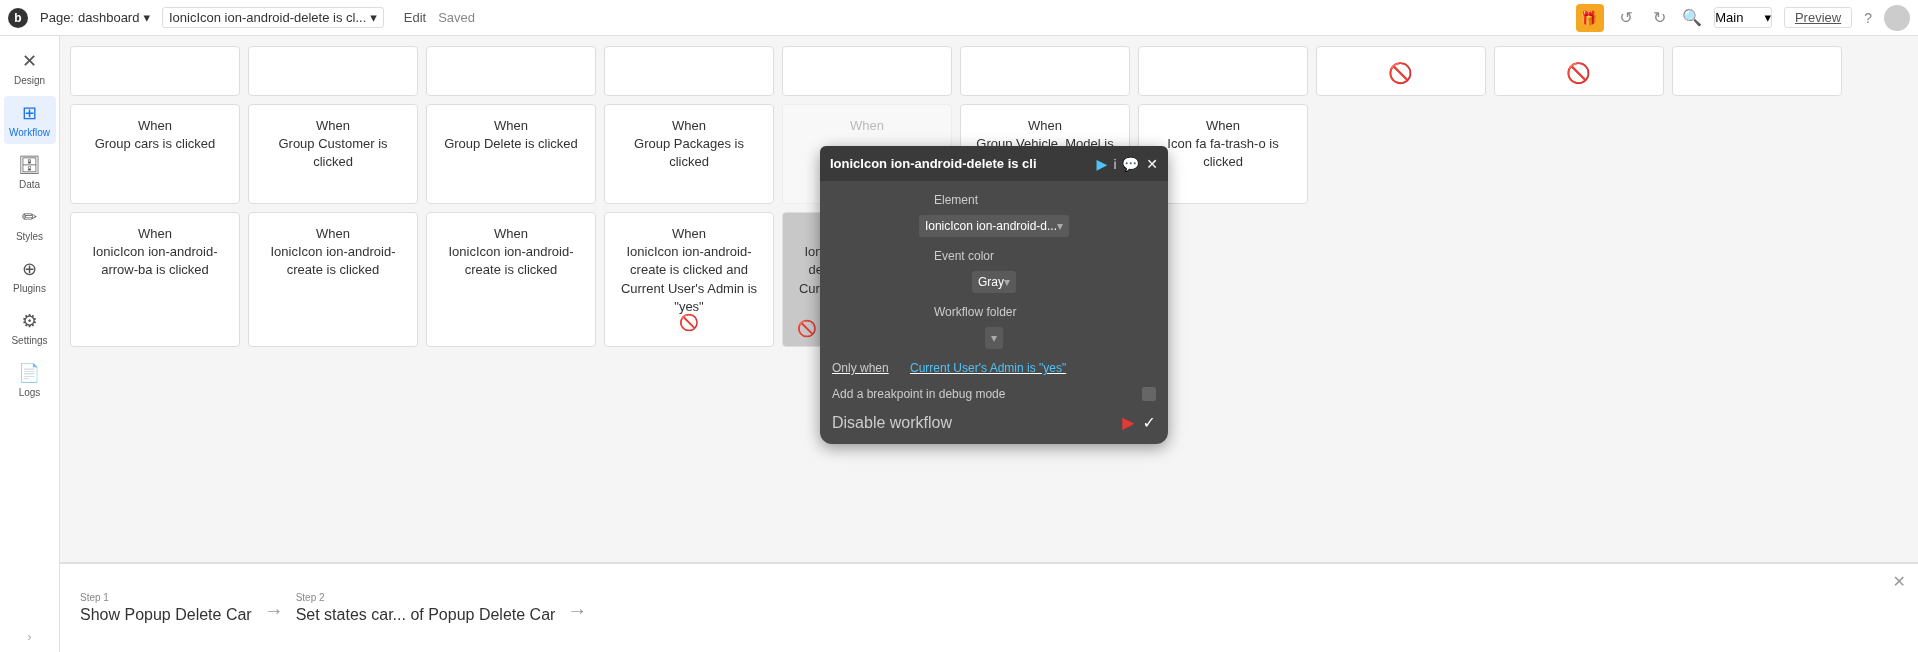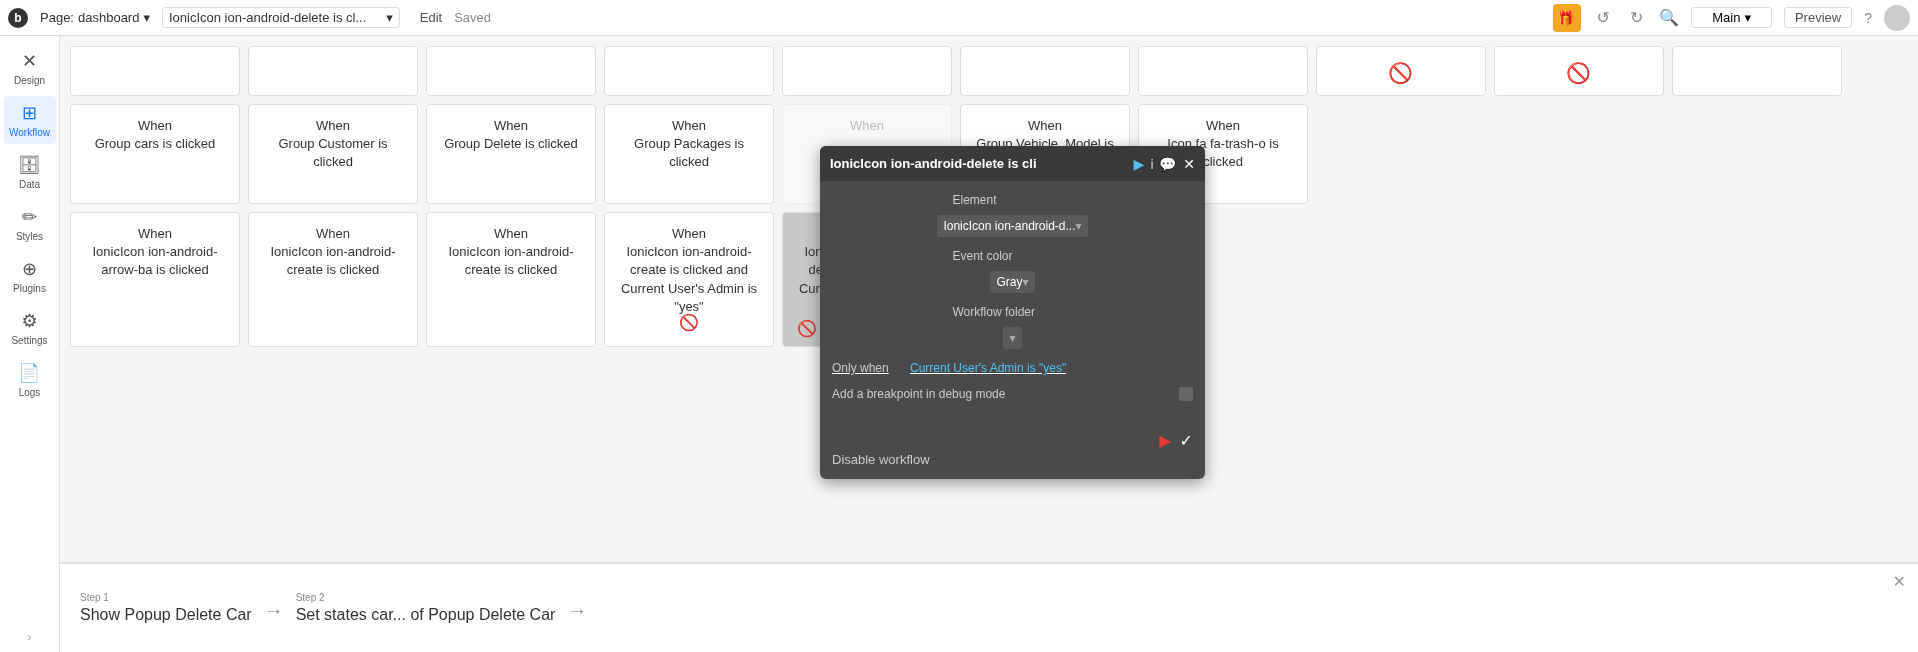--- a/index.html
+++ b/index.html
@@ -6,29 +6,29 @@
     body { font-family: Arial, sans-serif; background: #f0f0f0; overflow: hidden; width: 1918px; height: 652px; }
 
     
     .topbar {
       display: flex; align-items: center; height: 36px;
       background: #fff; border-bottom: 1px solid #ddd;
       padding: 0 8px; gap: 12px;
     }
     .topbar-logo { width: 20px; height: 20px; background: #333; border-radius: 50%; display: flex; align-items: center; justify-content: center; color: #fff; font-size: 12px; font-weight: bold; }
     .topbar-page { display: flex; align-items: center; gap: 4px; font-size: 13px; color: #333; }
-    .topbar-workflow { display: flex; align-items: center; gap: 20px; font-size: 13px; color: #333; border: 1px solid #ddd; border-radius: 3px; padding: 2px 6px; }
+    .topbar-workflow { display: flex; align-items: center; gap: 4px; font-size: 13px; color: #333; border: 1px solid #ddd; border-radius: 3px; padding: 2px 6px; }
     .topbar-edit { font-size: 13px; color: #555; margin-left: 8px; }
     .topbar-saved { font-size: 13px; color: #888; }
     .topbar-spacer { flex: 1; }
     .topbar-gift { background: #f5a623; border-radius: 4px; width: 28px; height: 28px; display: flex; align-items: center; justify-content: center; color: #fff; font-size: 14px; }
     .topbar-icon { font-size: 16px; color: #888; cursor: pointer; padding: 0 4px; }
     .topbar-search { font-size: 16px; color: #888; }
-    .topbar-main { display: flex; align-items: center; gap: 4px; font-size: 13px; border: 1px solid #ddd; border-radius: 3px; padding: 2px 20px; }
-    .topbar-preview { font-size: 13px; color: #555; border: 1px solid #ddd; border-radius: 3px; padding: 2px 10px; cursor: pointer; }
+    .topbar-main { display: flex; align-items: center; gap: 21px; font-size: 13px; border: 1px solid #ddd; border-radius: 3px; padding: 2px 0; }
+    .topbar-preview { font-size: 13px; color: #555; border: 1px solid #ddd; border-radius: 3px; padding: 2px 10px; cursor: pointer; text-decoration: underline; }
     .topbar-help { font-size: 14px; color: #888; }
     .topbar-avatar { width: 26px; height: 26px; border-radius: 50%; background: #ccc; }
 
     
     .main-layout { display: flex; height: calc(652px - 36px); }
 
     
     .sidebar {
       width: 60px; background: #fff; border-right: 1px solid #e0e0e0;
       display: flex; flex-direction: column; align-items: center; padding-top: 8px; gap: 4px;
@@ -60,22 +60,22 @@
       text-align: center; line-height: 1.4; min-height: 100px;
       display: flex; flex-direction: column; align-items: center; justify-content: flex-start;
       position: relative; cursor: pointer;
     }
     .wf-card.highlighted { background: #c8c8c8; }
     .wf-card .card-title { font-weight: normal; }
     .wf-card .no-icon { color: #e53935; font-size: 20px; margin-bottom: 6px; }
 
     
     .popup {
-      position: absolute; top: 110px; left: 760px; width: 385px;
-      background: #4a4a4a; border-radius: 6px; box-shadow: 0 4px 16px rgba(0,0,0,0.4);
+      position: absolute; top: 110px; left: 760px; width: 348px;
+      background: #4a4a4a; border-radius: 12px; box-shadow: 0 4px 16px rgba(0,0,0,0.4);
       z-index: 100; color: #fff; font-size: 13px;
     }
     .popup-header {
       display: flex; align-items: center; background: #3a3a3a; border-radius: 6px 6px 0 0;
       padding: 8px 10px; gap: 8px;
     }
     .popup-title { flex: 1; font-size: 13px; font-weight: bold; color: #fff; white-space: nowrap; overflow: hidden; text-overflow: ellipsis; }
     .popup-header-icons { display: flex; gap: 6px; align-items: center; }
     .popup-hicon { font-size: 14px; color: #ccc; cursor: pointer; }
     .popup-hicon.play { color: #4fc3f7; }
@@ -91,21 +91,21 @@
     }
     .popup-select-val { flex: 1; }
     .popup-select-arrow { color: #aaa; }
     .popup-only-when { display: flex; align-items: center; gap: 8px; text-decoration: underline; }
     .popup-only-label { color: #ccc; font-size: 12px; width: 70px; }
     .popup-condition { color: #4fc3f7; font-size: 12px; flex: 1; cursor: pointer; }
     .popup-checkbox-row { display: flex; align-items: center; gap: 13px; }
     .popup-checkbox-label { color: #ccc; font-size: 12px; flex: 1; }
     .popup-checkbox { width: 14px; height: 14px; background: #666; border-radius: 2px; }
     .popup-disable-row { display: flex; align-items: center; gap: 8px; }
-    .popup-disable-label { color: #ccc; font-size: 13px; flex: 1; margin-top: 39px; }
+    .popup-disable-label { color: #ccc; font-size: 16px; flex: 1; }
     .popup-play-icon { color: #e53935; font-size: 16px; }
     .popup-check-icon { color: #fff; font-size: 16px; }
 
     
     .bottom-panel {
       background: #fff; border-top: 2px solid #e0e0e0;
       height: 90px; display: flex; align-items: center; padding: 0 20px; gap: 0;
       position: relative;
     }
     .close-panel { position: absolute; right: 12px; top: 8px; font-size: 16px; color: #999; cursor: pointer; }

